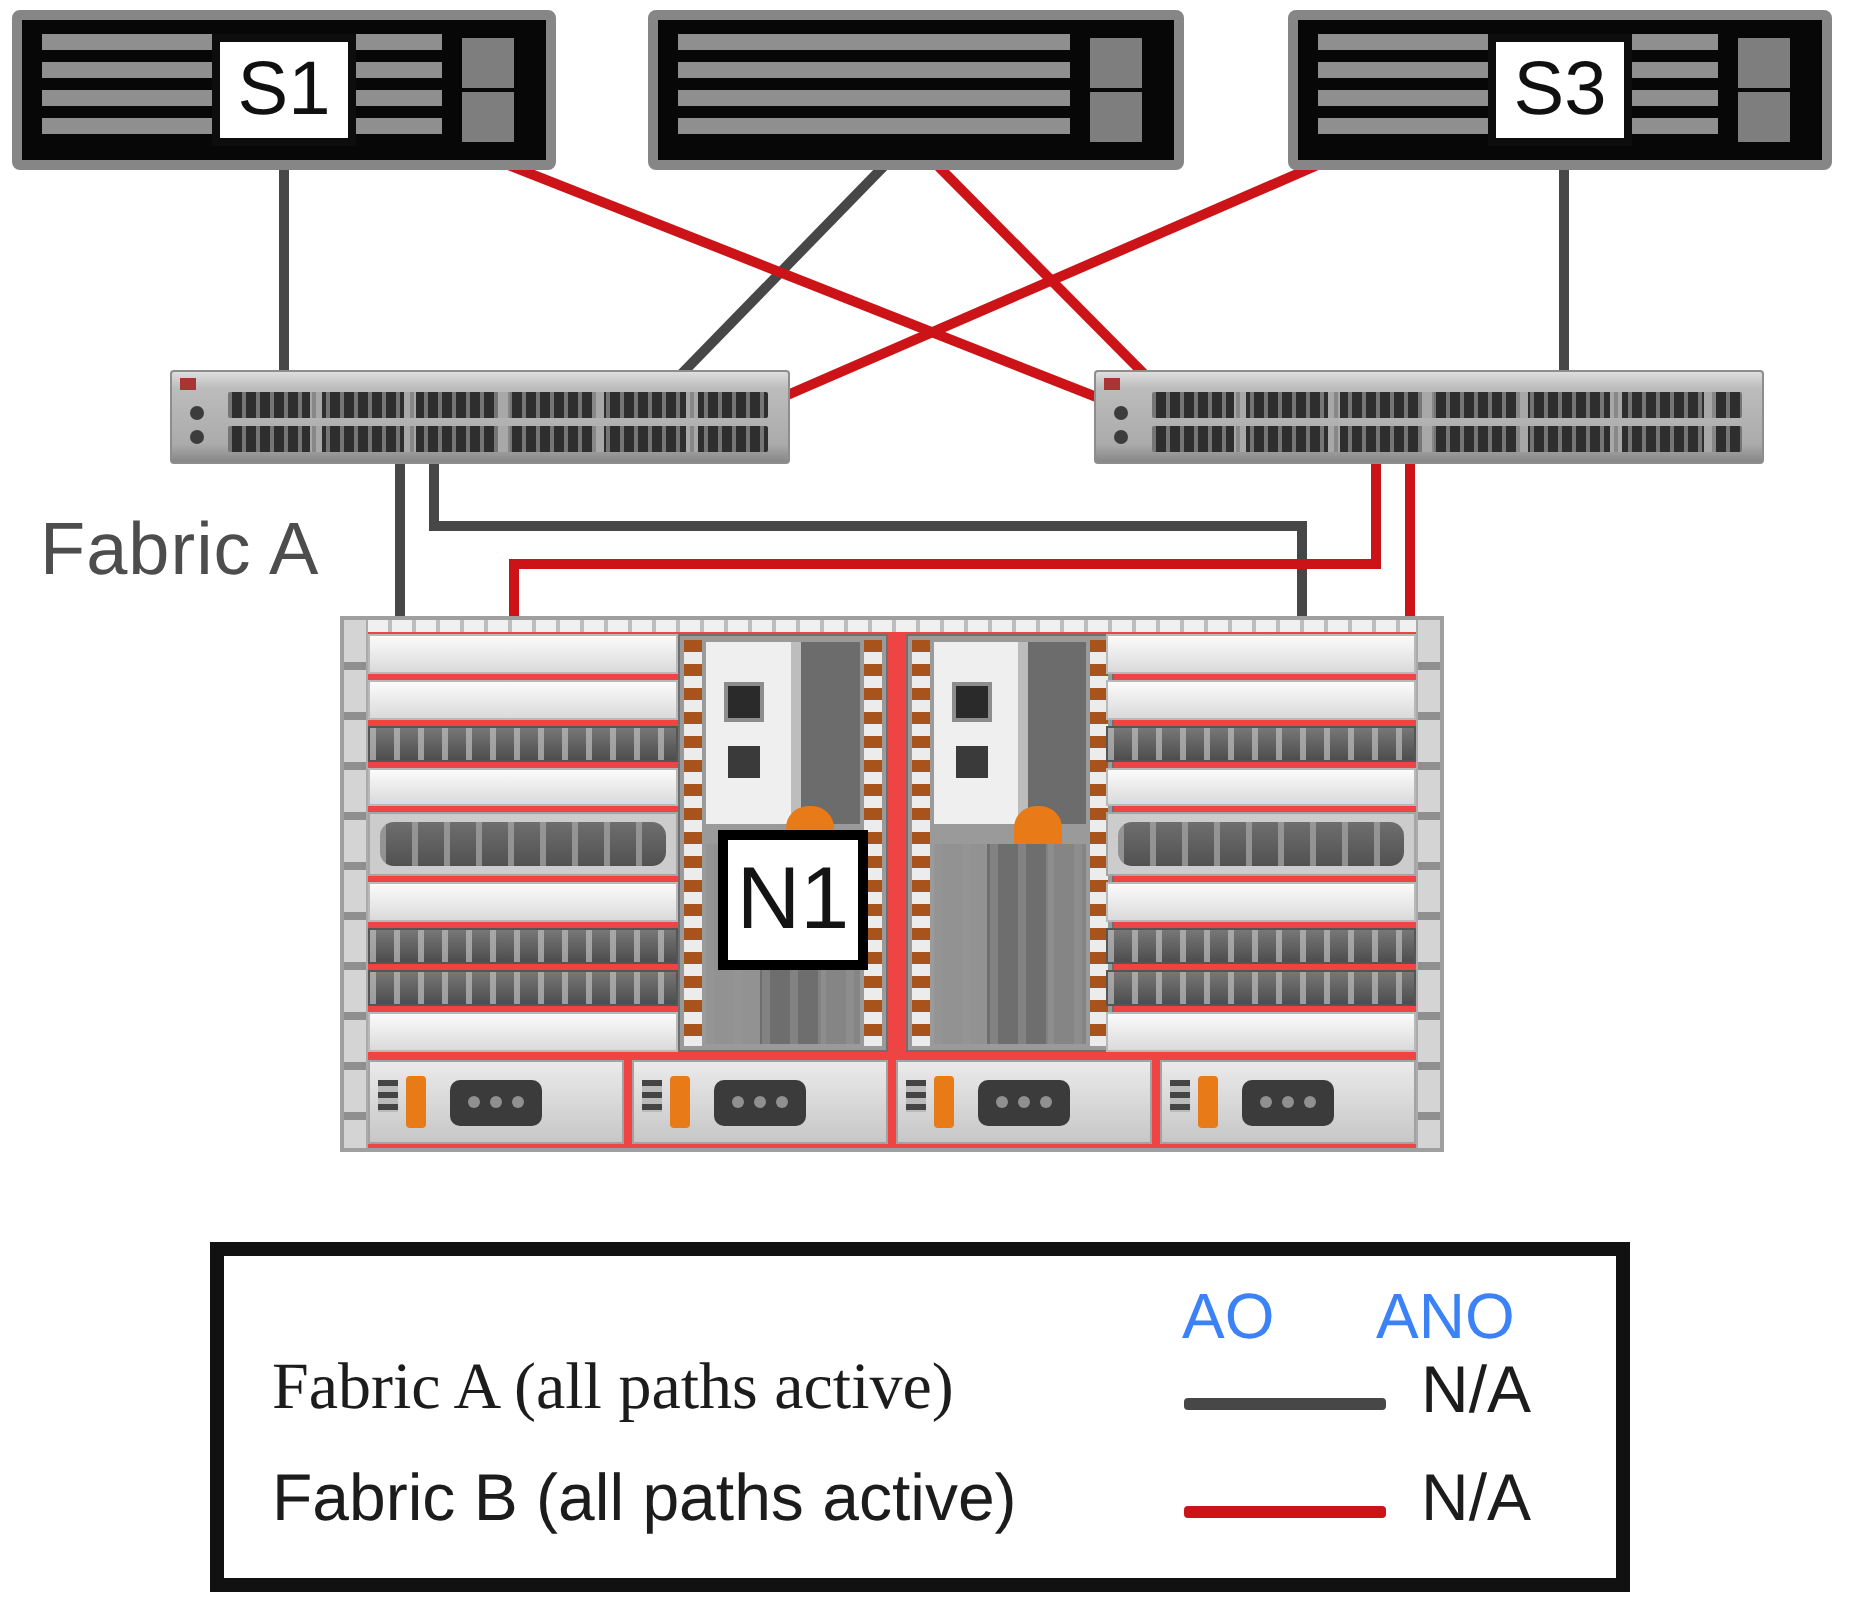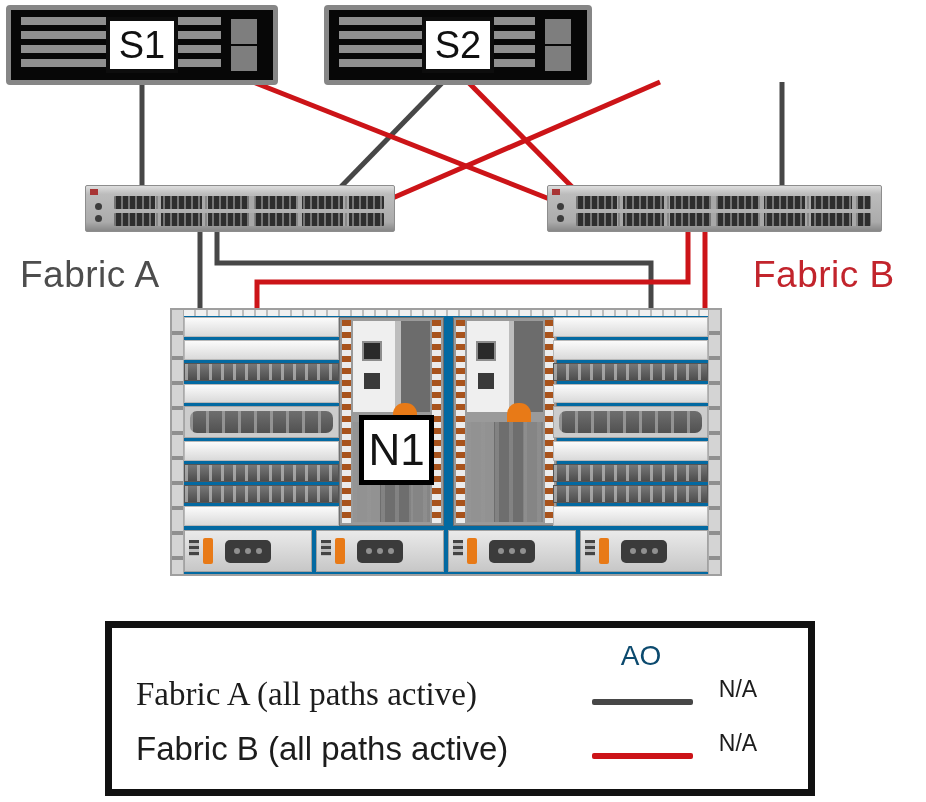--- a/index.html
+++ b/index.html
@@ -53,21 +53,21 @@
     position:absolute; left:9px; top:17px; width:7px; height:7px; border-radius:50%;
     background:#3c3c3c; box-shadow:0 12px 0 #3c3c3c;
   }
 
   
   .fabric-label { position:absolute; top:254px; font-size:37px; letter-spacing:0.5px; }
 
   
   .storage {
     position:absolute; left:170px; top:308px; width:552px; height:268px;
-    background:#0369a1; border:2px solid #9f9f9f; box-sizing:border-box;
+    background:#ef4444; border:2px solid #9f9f9f; box-sizing:border-box;
   }
   .storage::before {
     content:""; position:absolute; left:0; right:0; top:0; height:6px;
     background:repeating-linear-gradient(90deg,#f0f0f0 0 10px,#bdbdbd 10px 12px);
   }
   .ear {
     position:absolute; top:0; bottom:0; width:11px; background:#d4d4d4;
     background-image:repeating-linear-gradient(180deg,#d4d4d4 0 21px,#8f8f8f 21px 25px);
   }
   .ear.left { left:0; border-right:1px solid #aaa; }
@@ -146,26 +146,26 @@
   .psu-socket::before {
     content:""; position:absolute; left:9px; top:8px; width:6px; height:6px; border-radius:50%;
     background:#909090; box-shadow:11px 0 0 #909090, 22px 0 0 #909090;
   }
 
   
   .legend {
     position:absolute; left:105px; top:621px; width:710px; height:175px;
     background:#ffffff; border:7px solid #111; box-sizing:border-box;
   }
-  .lg-col-head { position:absolute; top:12px; width:100px; text-align:center; font-size:28px; color:#0c4a6e; }
+  .lg-col-head { position:absolute; top:12px; width:100px; font-size:32px; color:#3b82f6; }
   .lg-col-head.ao  { left:479px; }
   .lg-col-head.ano { left:576px; }
   .lg-label { position:absolute; left:24px; font-size:33px; color:#1c1c1c; white-space:nowrap; }
   .lg-line  { position:absolute; left:480px; width:101px; height:6px; border-radius:2px; }
-  .lg-na    { position:absolute; left:576px; width:100px; text-align:center; font-size:23px; color:#1c1c1c; }
+  .lg-na    { position:absolute; left:576px; width:100px; text-align:center; font-size:33px; color:#1c1c1c; }
   .row-a .lg-label { top:48px;font-family:Liberation Serif, serif; }  .row-a .lg-line { top:71px; }  .row-a .lg-na { top:48px; }
   .row-b .lg-label { top:102px; } .row-b .lg-line { top:125px; } .row-b .lg-na { top:102px; }
 </style>
 </head>
 <body>
 
 <div class="canvas">
 
   <svg id="cable-svg" viewBox="0 0 926 802">
       <polyline points="142,82 142,198" fill="none" stroke="#474747" stroke-width="5"></polyline>
@@ -181,38 +181,41 @@
     </svg>
 
   <div class="server" style="left:6px; top:5px; width:272px;">
     <div class="srv-stripes"></div>
     <div class="srv-drives"></div>
     <div class="srv-label">S1</div>
   </div>
   <div class="server" style="left:324px; top:5px; width:268px;">
     <div class="srv-stripes"></div>
     <div class="srv-drives"></div>
-    <div class="srv-label">S2</div>
+  </div>
+  <div class="server" style="left:644px; top:5px; width:272px;">
+    <div class="srv-stripes"></div>
+    <div class="srv-drives"></div>
+    <div class="srv-label">S3</div>
   </div>
 
   <div class="switch" style="left:85px; width:310px;">
     <div class="sw-logo"></div>
     <div class="sw-leds"></div>
     <div class="port-row r1"></div>
     <div class="port-row r2"></div>
   </div>
   <div class="switch" style="left:547px; width:335px;">
     <div class="sw-logo"></div>
     <div class="sw-leds"></div>
     <div class="port-row r1"></div>
     <div class="port-row r2"></div>
   </div>
 
   <div class="fabric-label" style="left: 20px; color: rgb(77, 77, 77);">Fabric A</div>
-  <div class="fabric-label" style="left: 753px; color: rgb(194, 36, 44);">Fabric B</div>
 
   <div class="storage">
     <div class="ear left"></div>
     <div class="ear right"></div>
 
     <div class="bay left">
       <div class="sl"></div>
       <div class="sl"></div>
       <div class="cr"></div>
       <div class="sl"></div>
@@ -273,20 +276,21 @@
       <div class="psu">
         <div class="psu-grid"></div>
         <div class="psu-tab"></div>
         <div class="psu-socket"></div>
       </div>
     </div>
   </div>
 
   <div class="legend">
     <div class="lg-col-head ao">AO</div>
+    <div class="lg-col-head ano">ANO</div>
 
     <div class="row-a">
       <div class="lg-label">Fabric A (all paths active)</div>
       <div class="lg-line" style="background: rgb(71, 71, 71);"></div>
       <div class="lg-na">N/A</div>
     </div>
 
     <div class="row-b">
       <div class="lg-label">Fabric B (all paths active)</div>
       <div class="lg-line" style="background: rgb(204, 20, 24);"></div>

